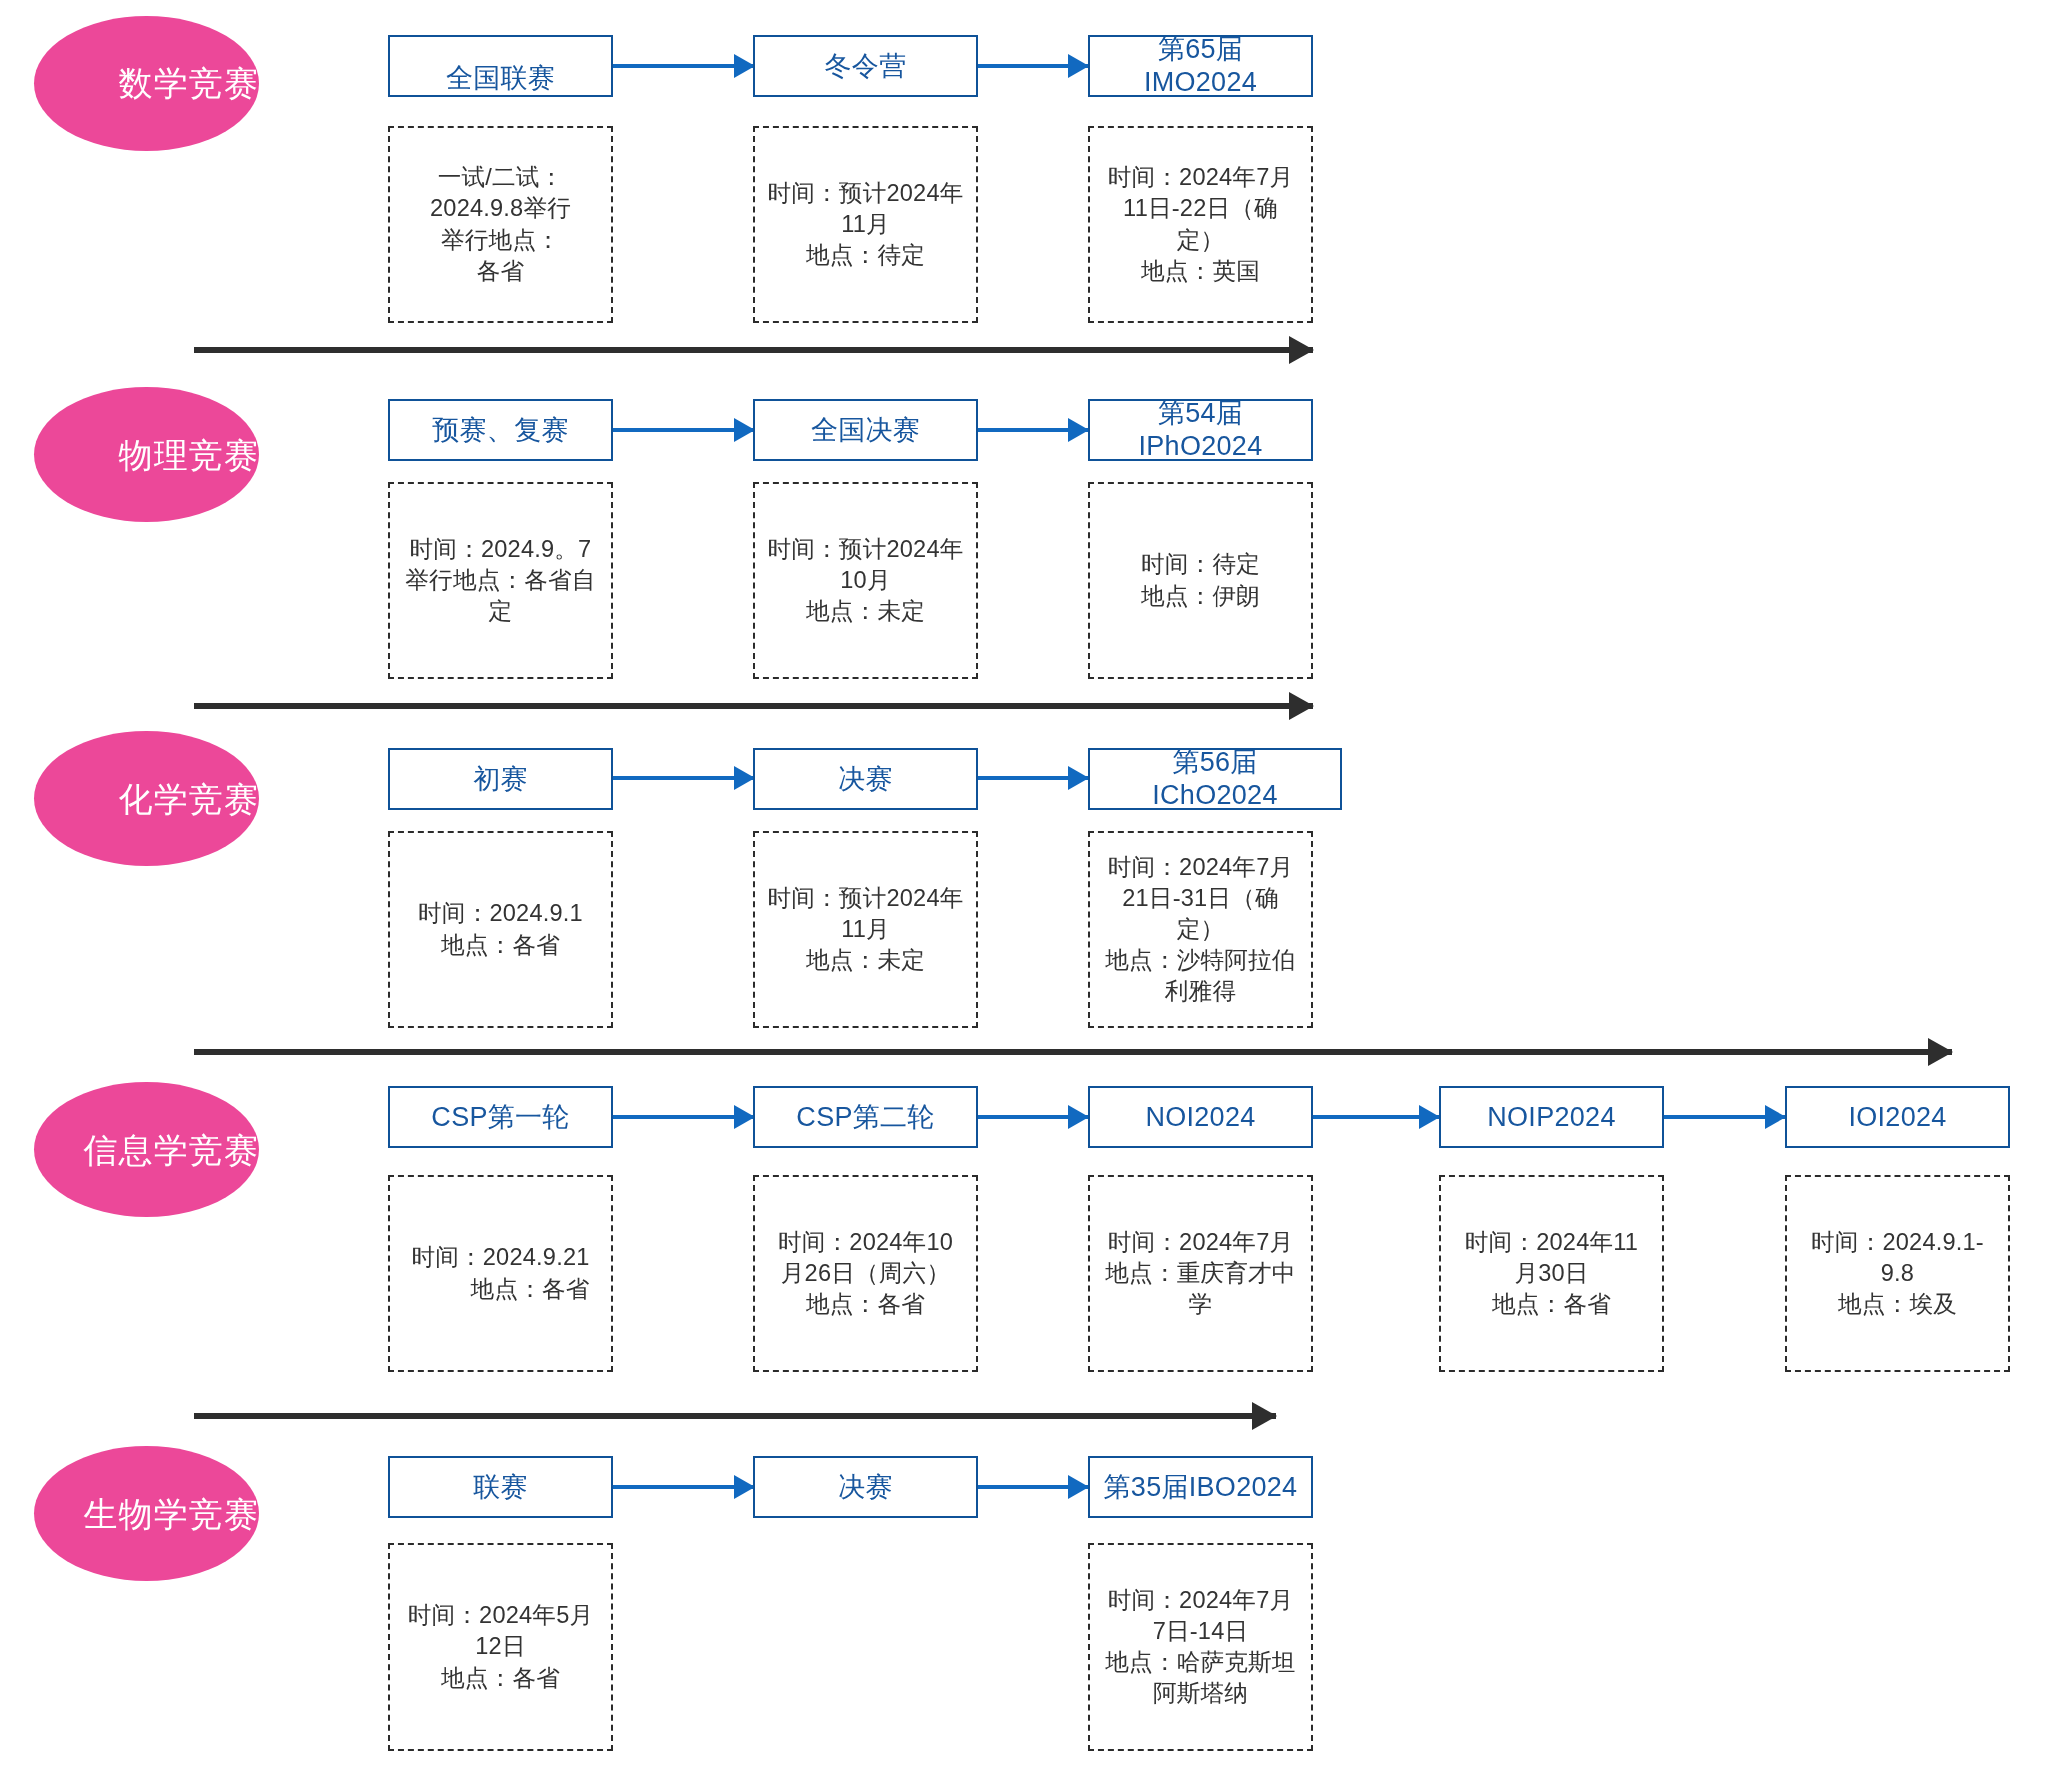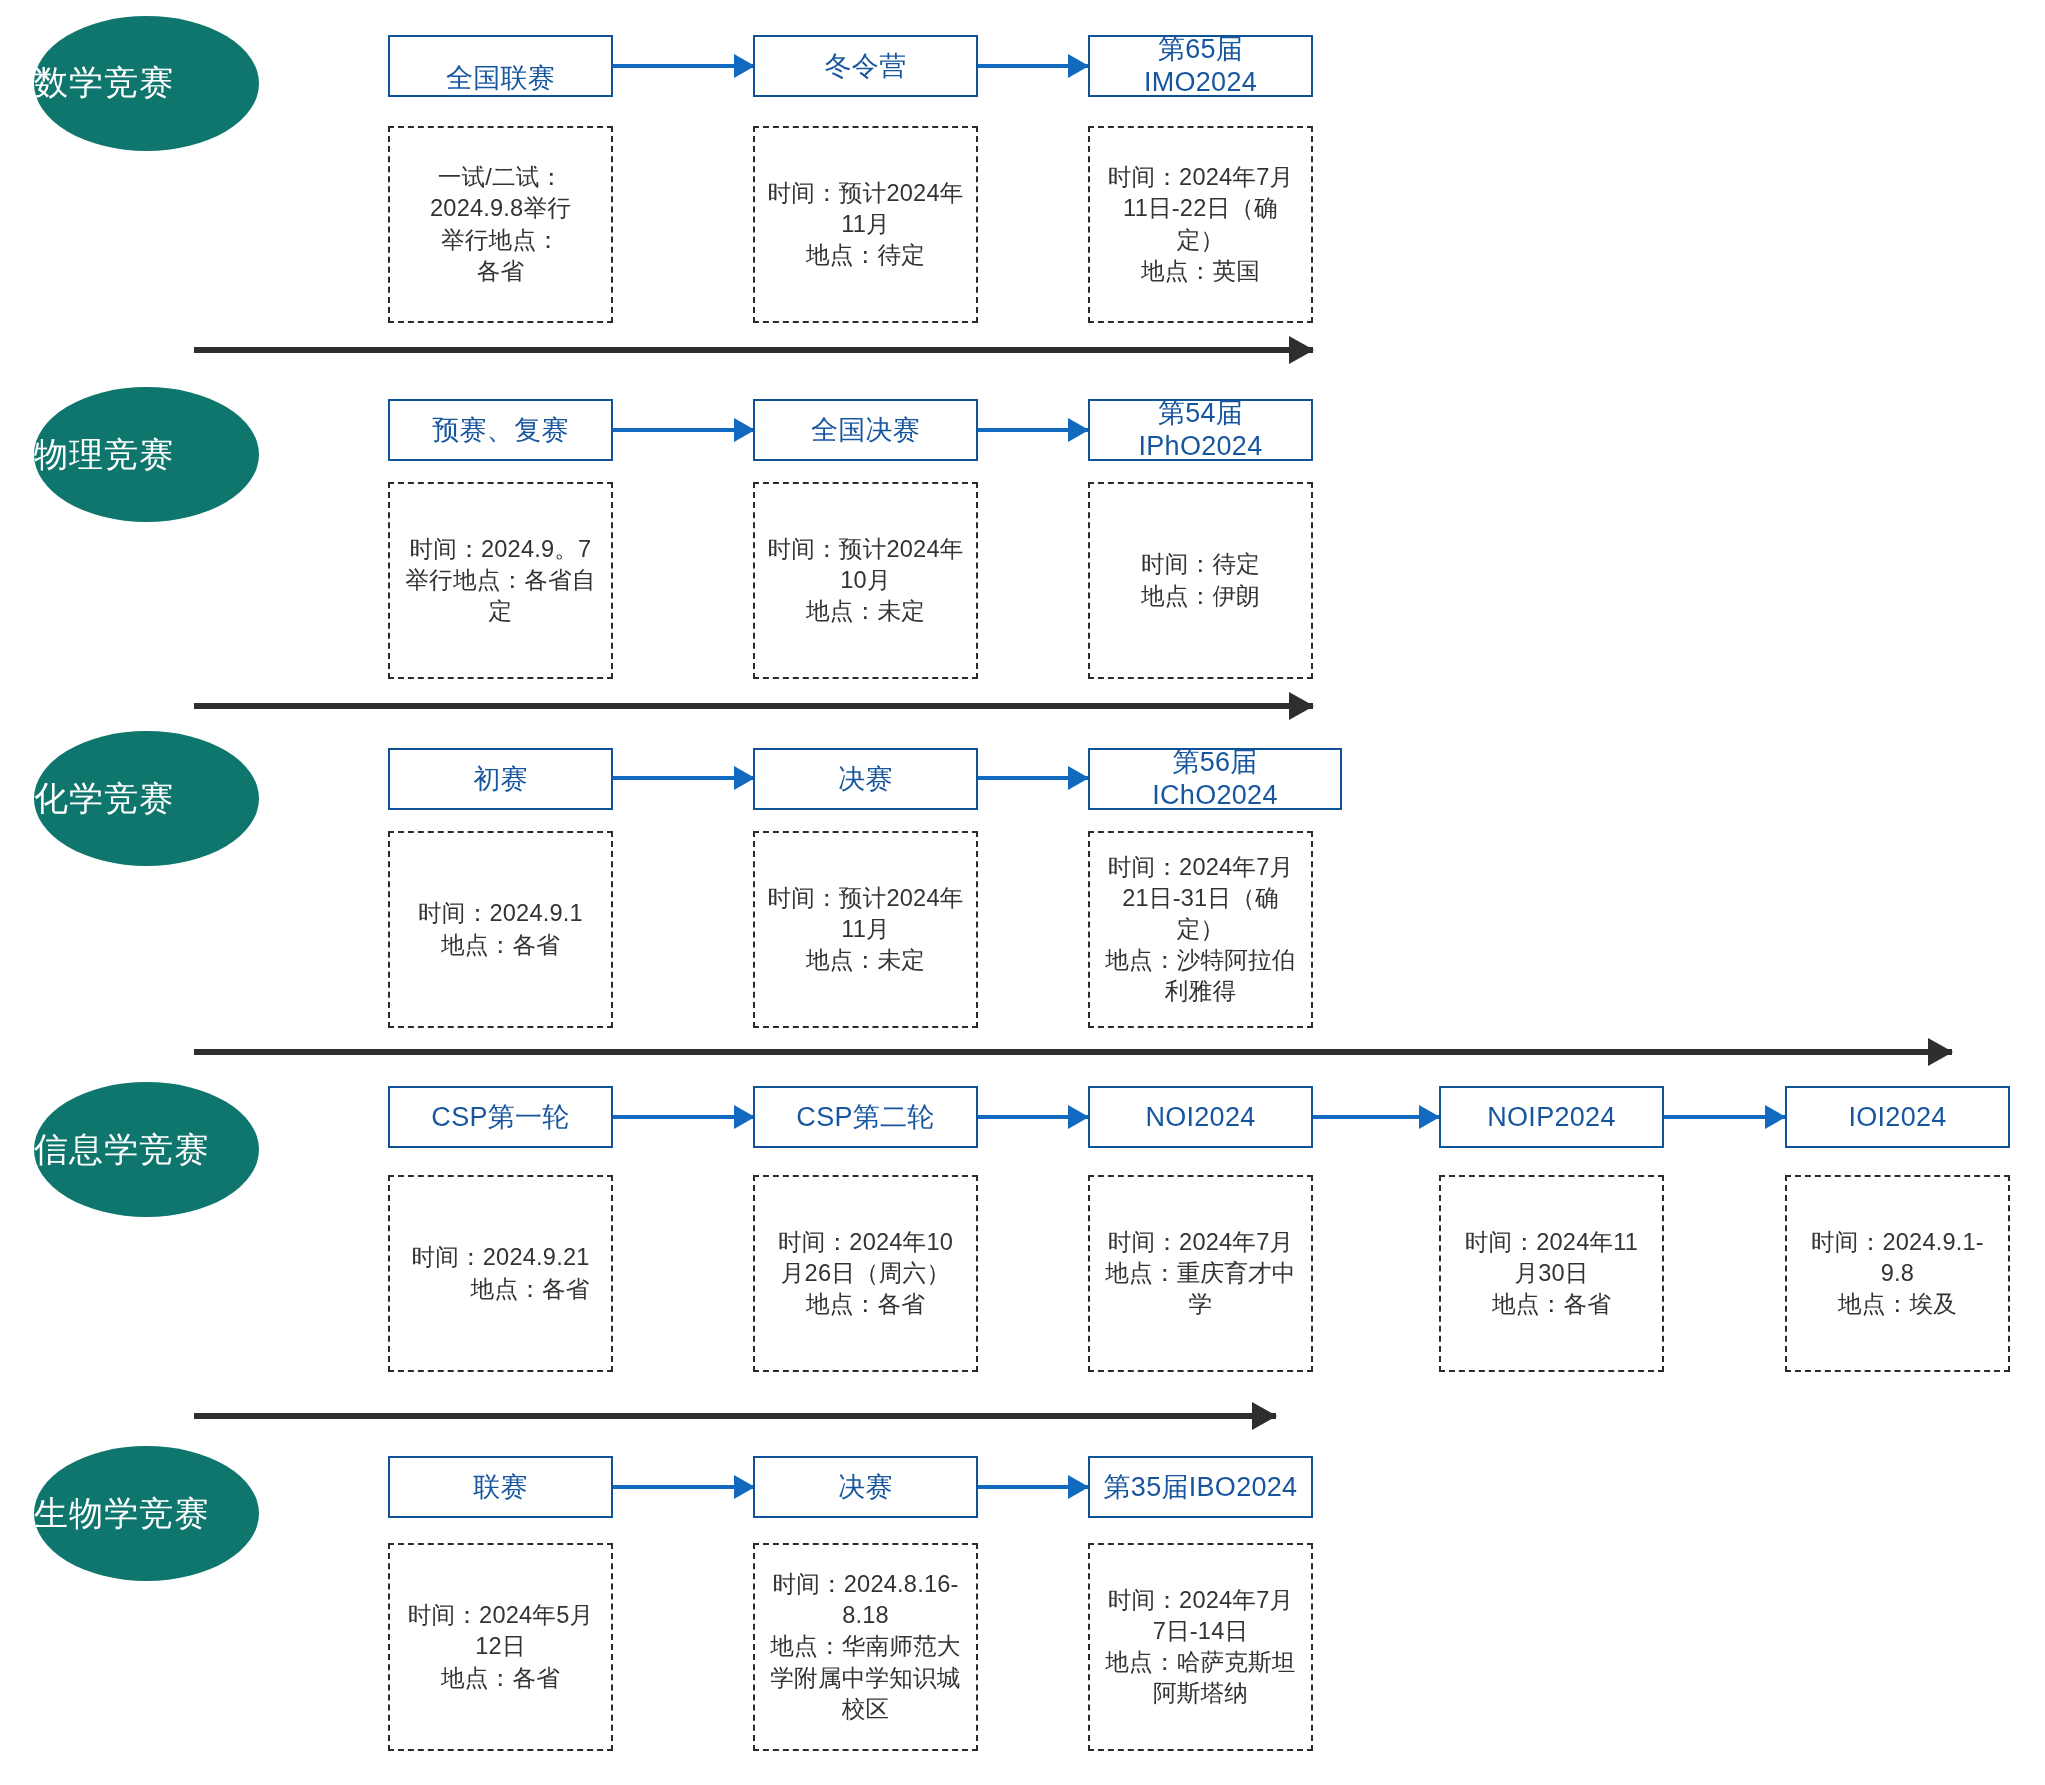--- a/index.html
+++ b/index.html
@@ -16,26 +16,25 @@
     width: 2046px;
     height: 1786px;
     background: #ffffff;
     overflow: hidden;
   }
 
   
   .cat-circle {
     position: absolute;
     border-radius: 50%;
-    background: #0f766e;
+    background: #ec4899;
     display: flex;
     align-items: center;
-    justify-content: flex-start;
+    justify-content: flex-end;
     box-sizing: border-box;
-    font-family: Liberation Serif, serif;
   }
   .cat-label {
     color: #ffffff;
     font-size: 34px;
     letter-spacing: 1.1px;
     white-space: nowrap;
     line-height: 1;
   }
 
   
@@ -326,27 +325,20 @@
     </div>
   <div class="stage-box" style="left:1088px; top:1456px; width:225px; height:62px;text-align:right;">
     <span class="stage-label">第35届IBO2024</span>
   </div>
 
   <div class="detail-box" style="left:388px; top:1543px; width:225px; height:208px;">
     <span class="detail-text">时间：2024年5月
 12日
 地点：各省</span>
   </div>
-  <div class="detail-box" style="left:753px; top:1543px; width:225px; height:208px;">
-    <span class="detail-text">时间：2024.8.16-
-8.18
-地点：华南师范大
-学附属中学知识城
-校区</span>
-  </div>
   <div class="detail-box" style="left:1088px; top:1543px; width:225px; height:208px;">
     <span class="detail-text">时间：2024年7月
 7日-14日
 地点：哈萨克斯坦
 阿斯塔纳</span>
   </div>
 
 </div>
 
 

